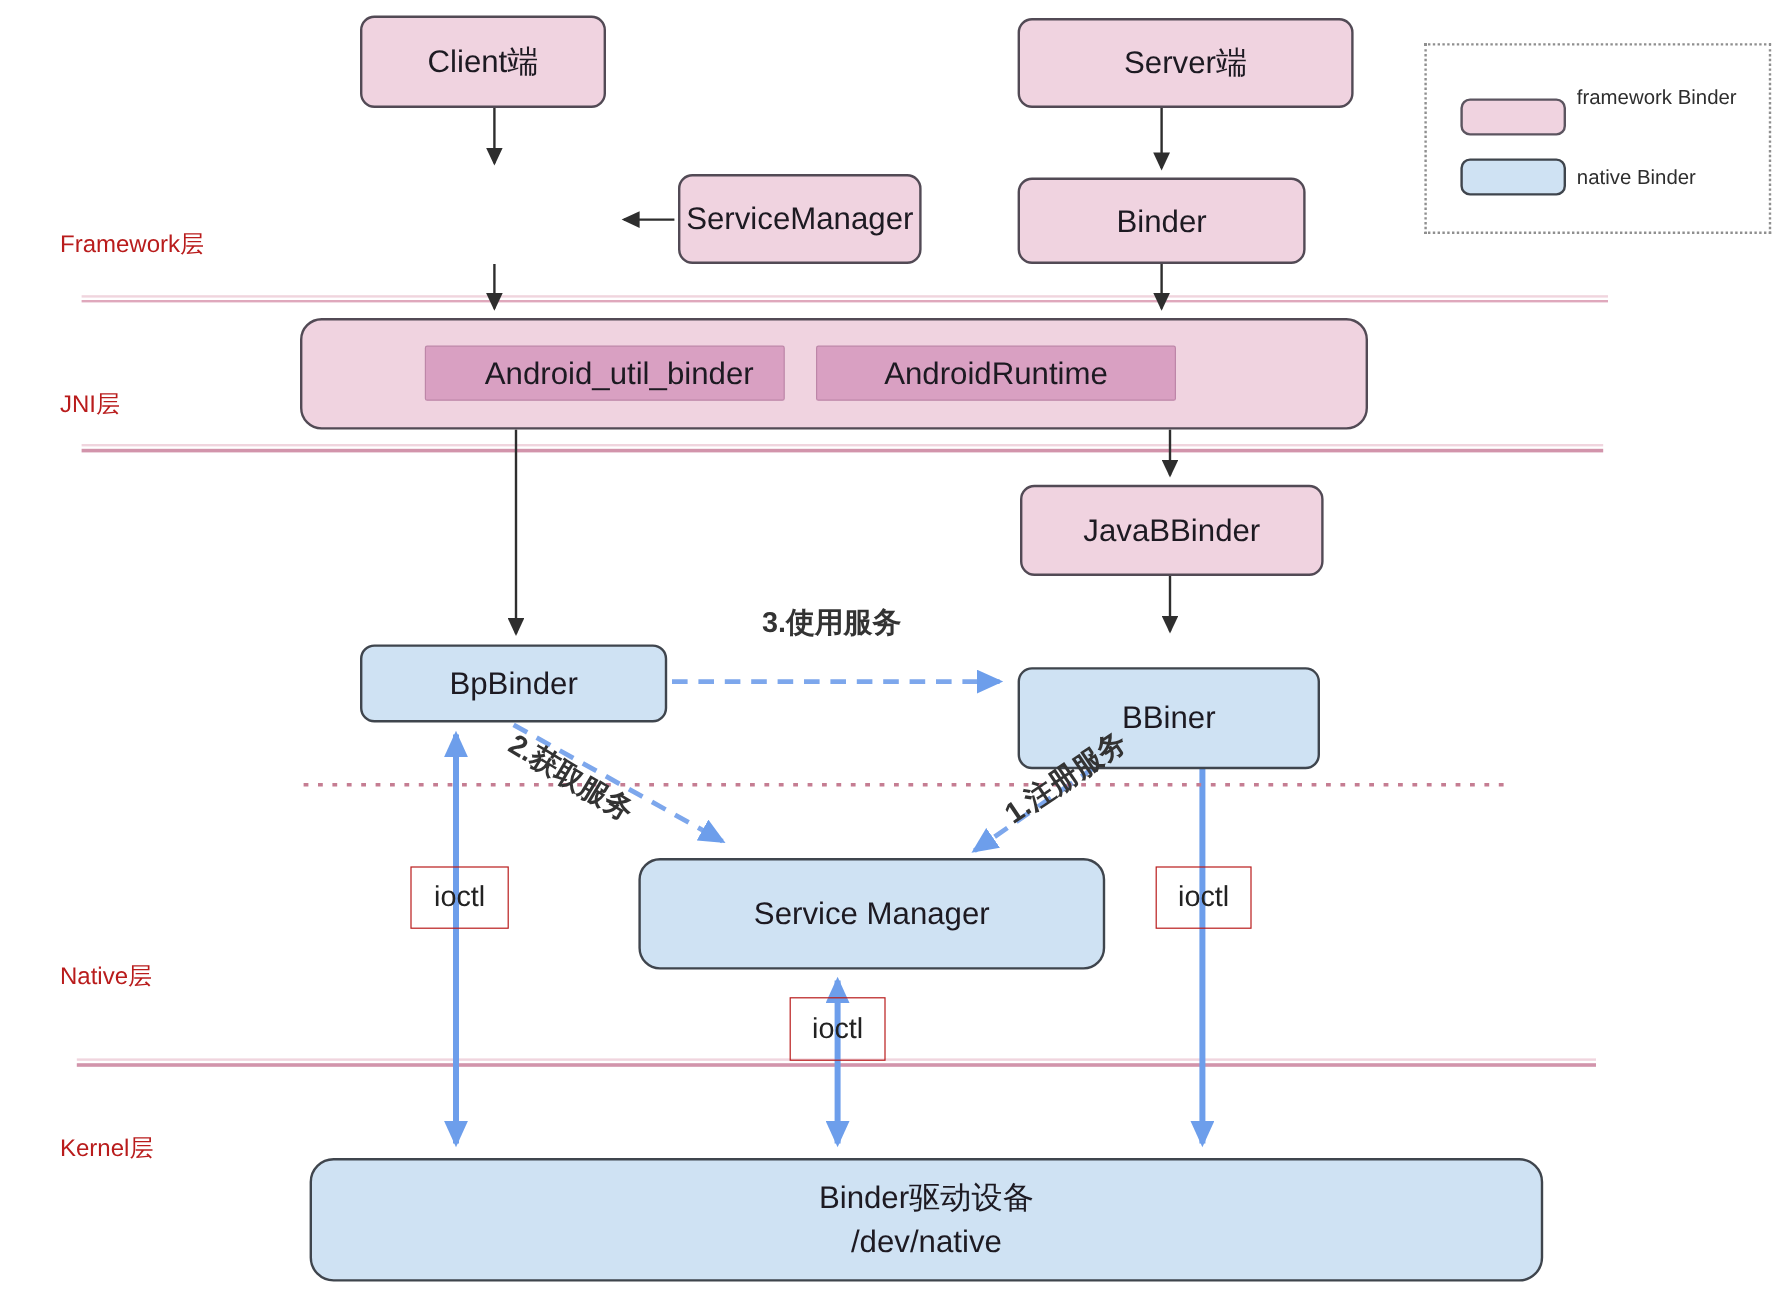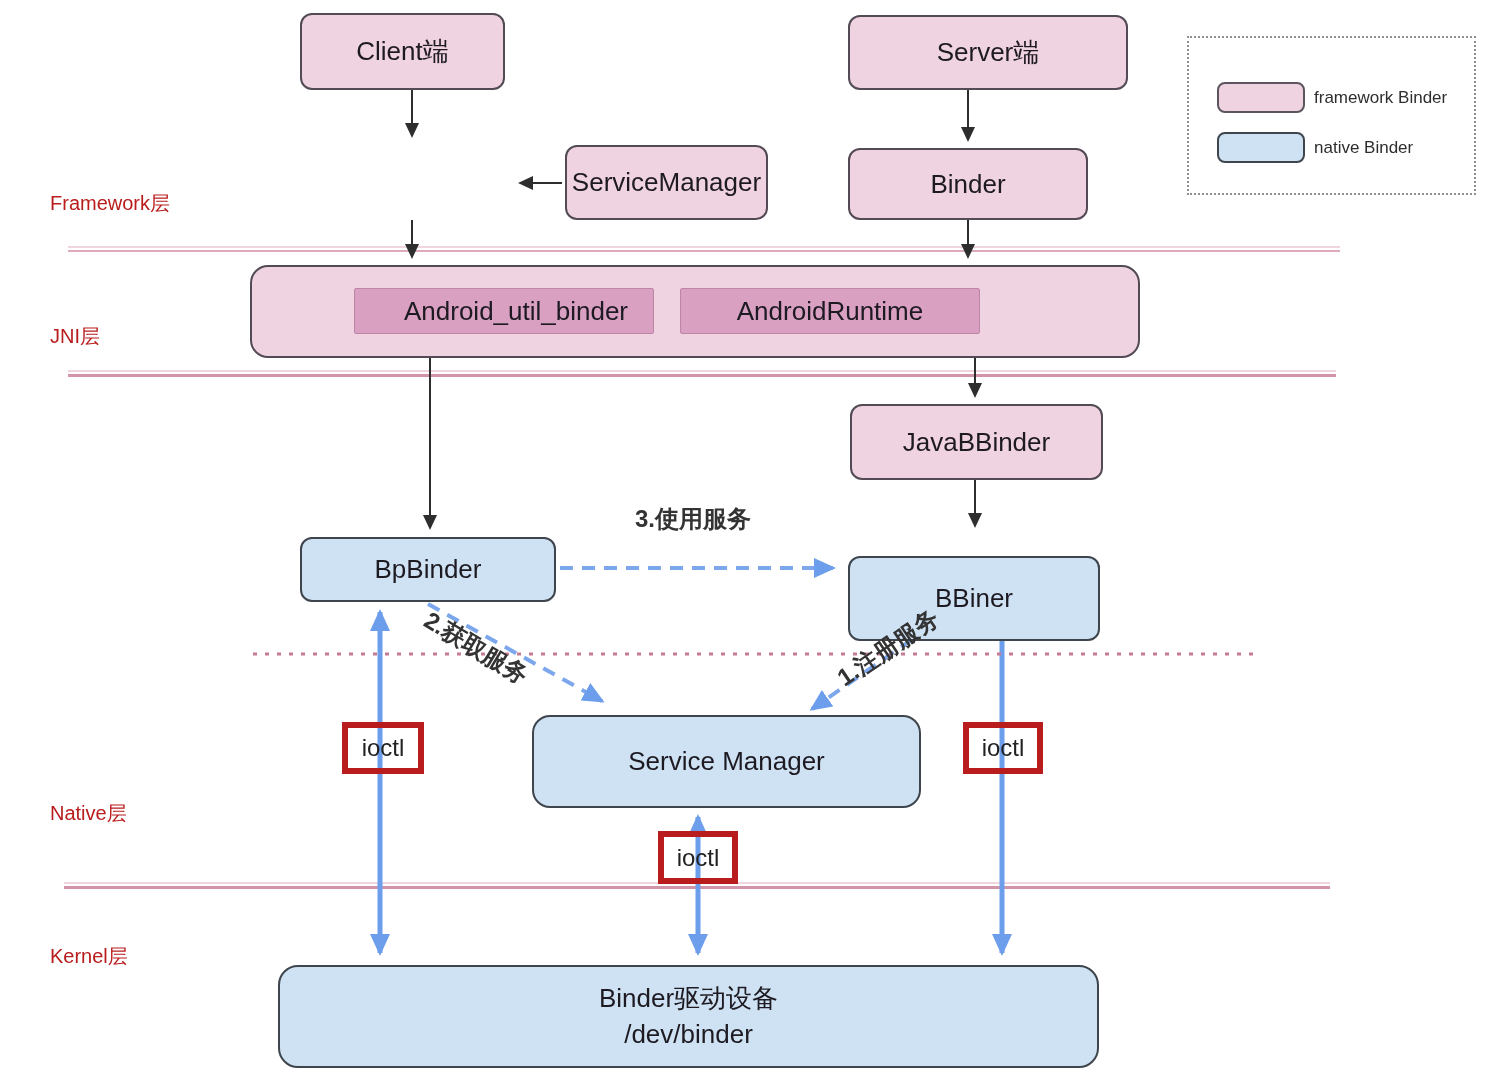--- a/index.html
+++ b/index.html
@@ -9,21 +9,21 @@
   }
   .node{
     position:absolute;display:flex;align-items:center;justify-content:center;
     box-sizing:border-box;font-size:26px;text-align:center;z-index:3;
   }
   .pbox{background:#f0d3e0;border:2px solid #524a55;border-radius:12px;}
   .bbox{background:#cfe2f3;border:2px solid #3f454d;border-radius:12px;}
   .jni-inner{background:#d9a0c2;border:1px solid #bd86a8;border-radius:2px;z-index:4;}
   .ioctl{
     position:absolute;display:flex;align-items:center;justify-content:center;
-    box-sizing:border-box;border:6px solid #b91c1c;background:transparent;
+    box-sizing:border-box;border:1px solid #b91c1c;background:transparent;
     font-size:24px;color:#222;z-index:3;
   }
   .layer-label{position:absolute;font-size:20px;color:#b91c1c;z-index:3;}
   .edge-label{position:absolute;font-size:24px;font-weight:600;color:#333;z-index:3;white-space:nowrap;}
   .divider{position:absolute;box-sizing:border-box;z-index:1;}
   .div-a{border-top:2px solid #f0d5de;border-bottom:2px solid #dfa8bc;height:6px;}
   .div-b{border-top:2px solid #f0d5de;border-bottom:3px solid #d294ab;height:7px;}
   #wires{position:absolute;left:0;top:0;z-index:2;}
   #legend{
     position:absolute;left:1187px;top:36px;width:289px;height:159px;
@@ -95,35 +95,35 @@
     <div class="node jni-inner" style="left:102px;top:21px;width:300px;height:46px;padding-left:24px;">Android_util_binder</div>
     <div class="node jni-inner" style="left:428px;top:21px;width:300px;height:46px;">AndroidRuntime</div>
   </div>
 
   <div class="node pbox" style="left:850px;top:404px;width:253px;height:76px;">JavaBBinder</div>
 
   <div class="node bbox" style="left:300px;top:537px;width:256px;height:65px;">BpBinder</div>
   <div class="node bbox" style="left:848px;top:556px;width:252px;height:85px;">BBiner</div>
   <div class="node bbox" style="left:532px;top:715px;width:389px;height:93px;border-radius:18px;">Service Manager</div>
 
-  <div class="node bbox" style="left:258px;top:965px;width:821px;height:103px;border-radius:20px;margin-left:20px;">
+  <div class="node bbox" style="left:258px;top:965px;width:1028px;height:103px;border-radius:20px;">
     <div class="kernel-text">
       <div>Binder驱动设备</div>
-      <div>/dev/binder</div>
+      <div>/dev/native</div>
     </div>
   </div>
 
   <div class="edge-label" style="left:608px;top:503px;width:170px;text-align:center;">3.使用服务</div>
   <div class="edge-label" style="left:418px;top:632px;transform:rotate(31deg);">2.获取服务</div>
   <div class="edge-label" style="left:830px;top:632px;transform:rotate(-34deg);">1.注册服务</div>
 
   <div class="ioctl" style="left:342px;top:722px;width:82px;height:52px;">ioctl</div>
   <div class="ioctl" style="left:963px;top:722px;width:80px;height:52px;">ioctl</div>
   <div class="ioctl" style="left:658px;top:831px;width:80px;height:53px;">ioctl</div>
 
   <div id="legend">
     <div class="swatch" style="left:28px;top:44px;background:#f0d3e0;border:2px solid #5c5560;"></div>
-    <div class="legend-label" style="left:125px;top:50px;">framework Binder</div>
+    <div class="legend-label" style="left:125px;top:34px;">framework Binder</div>
     <div class="swatch" style="left:28px;top:94px;background:#cfe2f3;border:2px solid #3f454d;"></div>
     <div class="legend-label" style="left:125px;top:100px;">native Binder</div>
   </div>
 
 </div>
 
 </body></html>

